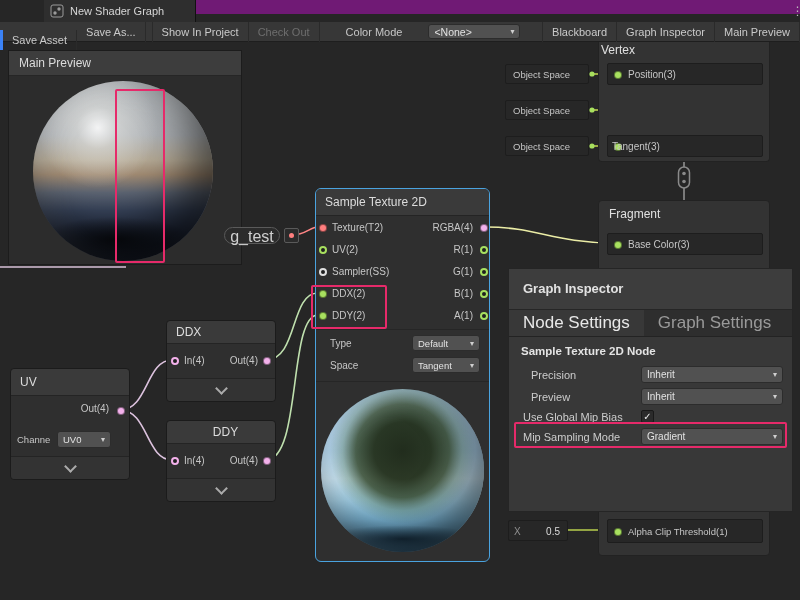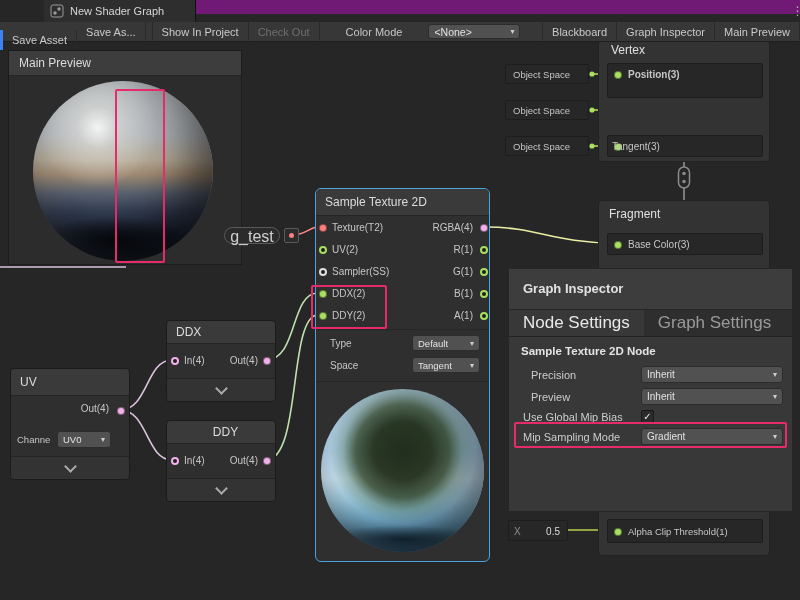--- a/index.html
+++ b/index.html
@@ -137,22 +137,22 @@
   </div>
 
   <div class="abs z3" style="left:8px;top:50px;width:234px;height:215px;background:#2c2c2c;border:1px solid #1c1c1c;">
     <div class="abs panel-hd" style="left:0;top:0;right:0;height:25px;">
       <span class="abs" style="left:10px;top:0;line-height:25px;font-size:12px;color:#dcdcdc;">Main Preview</span>
     </div>
     <div class="abs sphere-env" style="left:24px;top:30px;width:180px;height:180px;"></div>
   </div>
 
   <div class="abs z2" style="left:598px;top:42px;width:172px;height:120px;background:#333;border:1px solid #222;border-top:none;border-radius:0 0 4px 4px;">
-    <span class="abs" style="left:12px;top:1px;font-size:12px;color:#e0e0e0;">Vertex</span>
-    <div class="abs rowbox" style="left:8px;top:21px;width:156px;height:35px;font-weight:bold;">
+    <span class="abs" style="left:2px;top:1px;font-size:12px;color:#e0e0e0;">Vertex</span>
+    <div class="abs rowbox" style="left:8px;top:21px;width:156px;height:22px;">
       <span class="abs dot green filled" style="left:6px;top:7px;"></span>
       <span class="abs ptxt" style="left:20px;top:0;line-height:22px;">Position(3)</span>
     </div>
     <div class="abs rowbox" style="left:8px;top:93px;width:156px;height:22px;">
       <span class="abs dot green filled" style="left:6px;top:7px;"></span>
       <span class="abs ptxt" style="left:4px;top:0;line-height:22px;">Tangent(3)</span>
     </div>
   </div>
 
   <div class="abs rowbox z2" style="left:505px;top:64px;width:84px;height:20px;">

